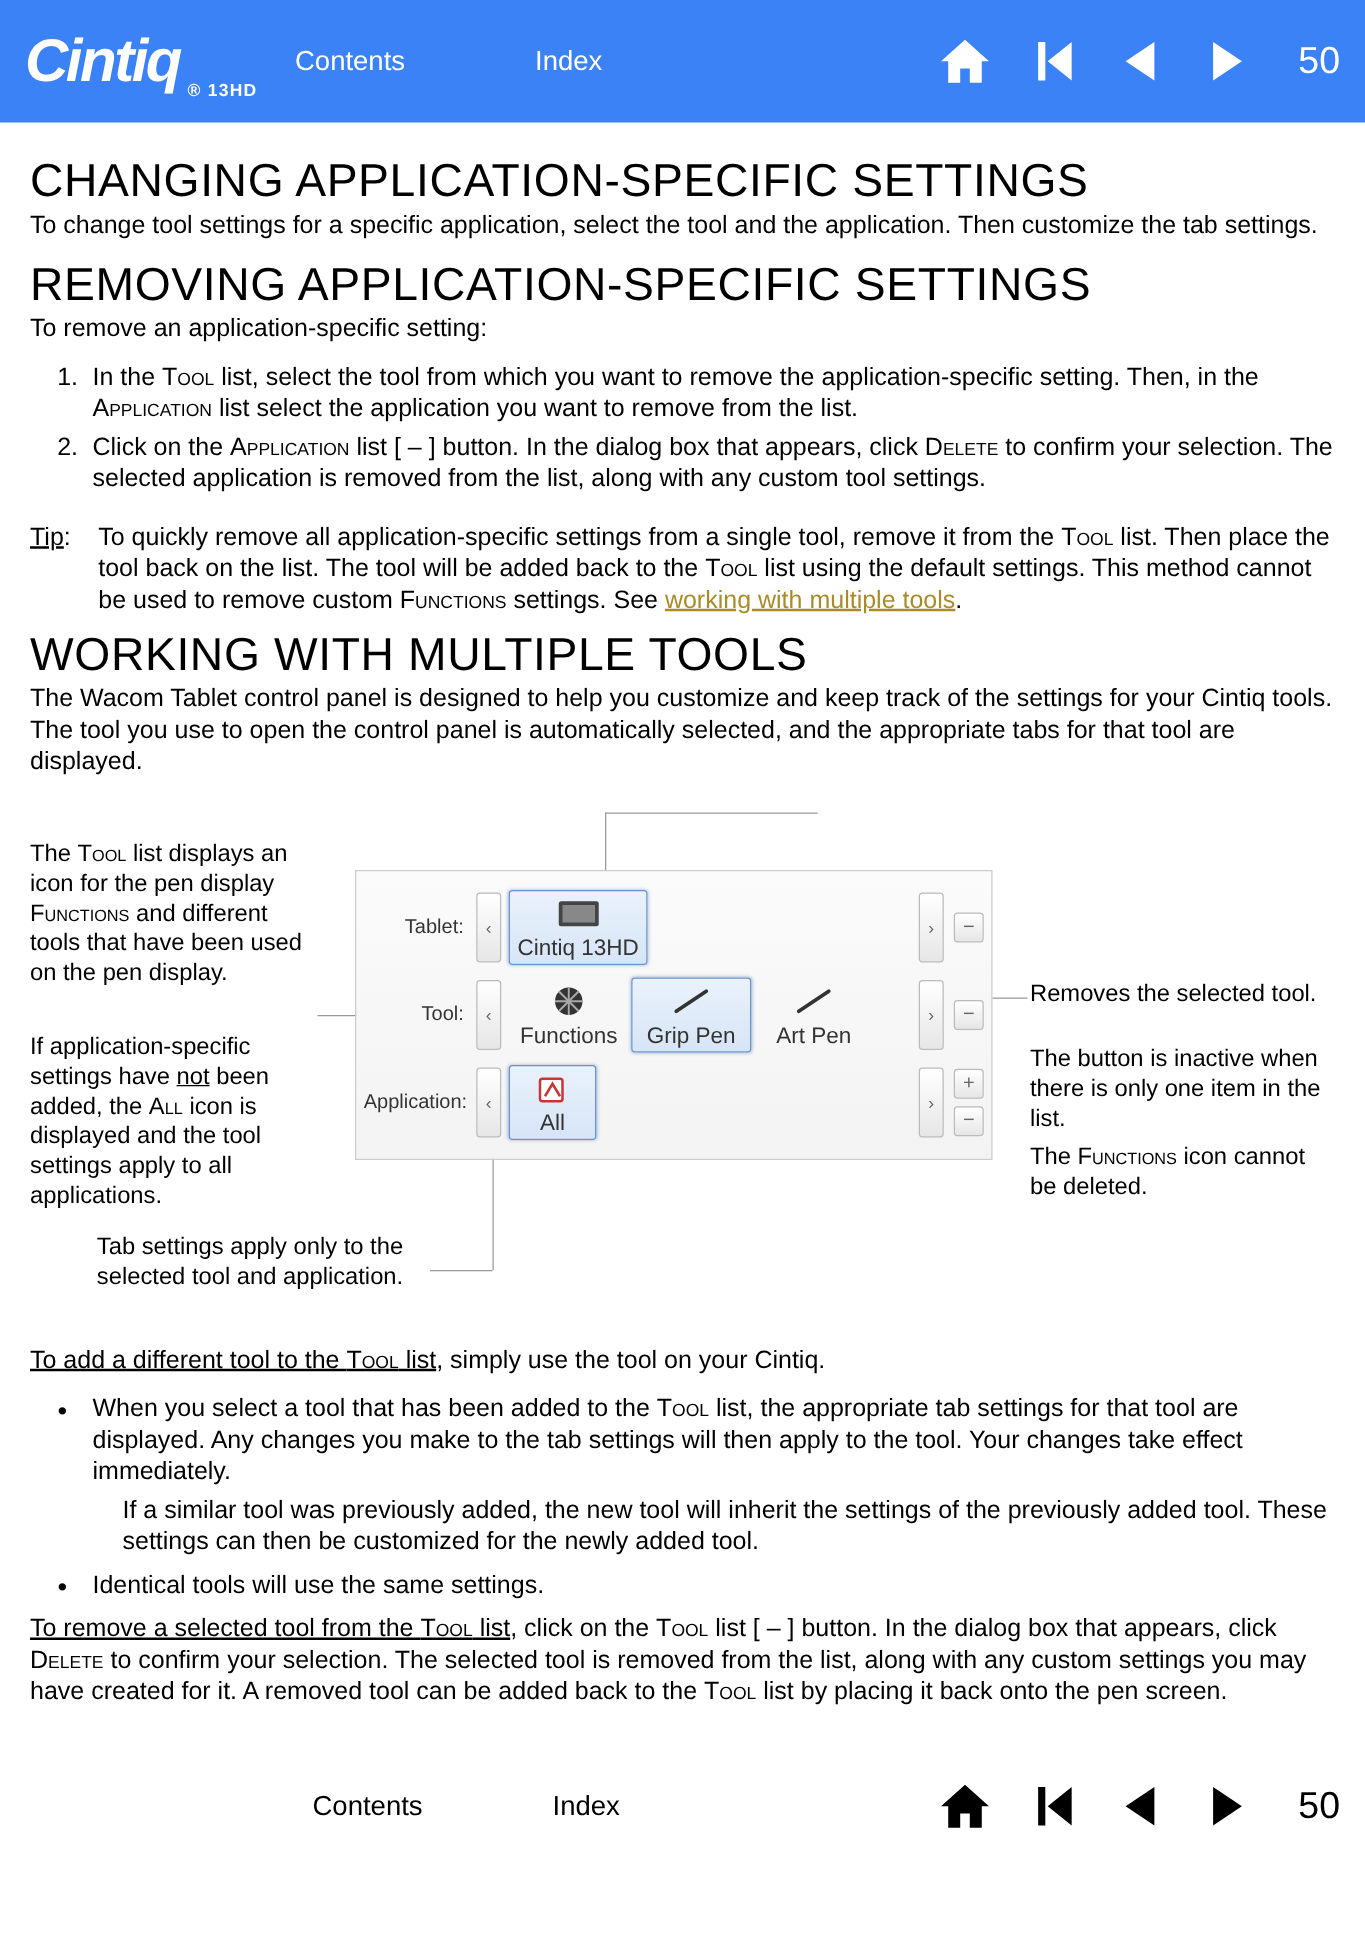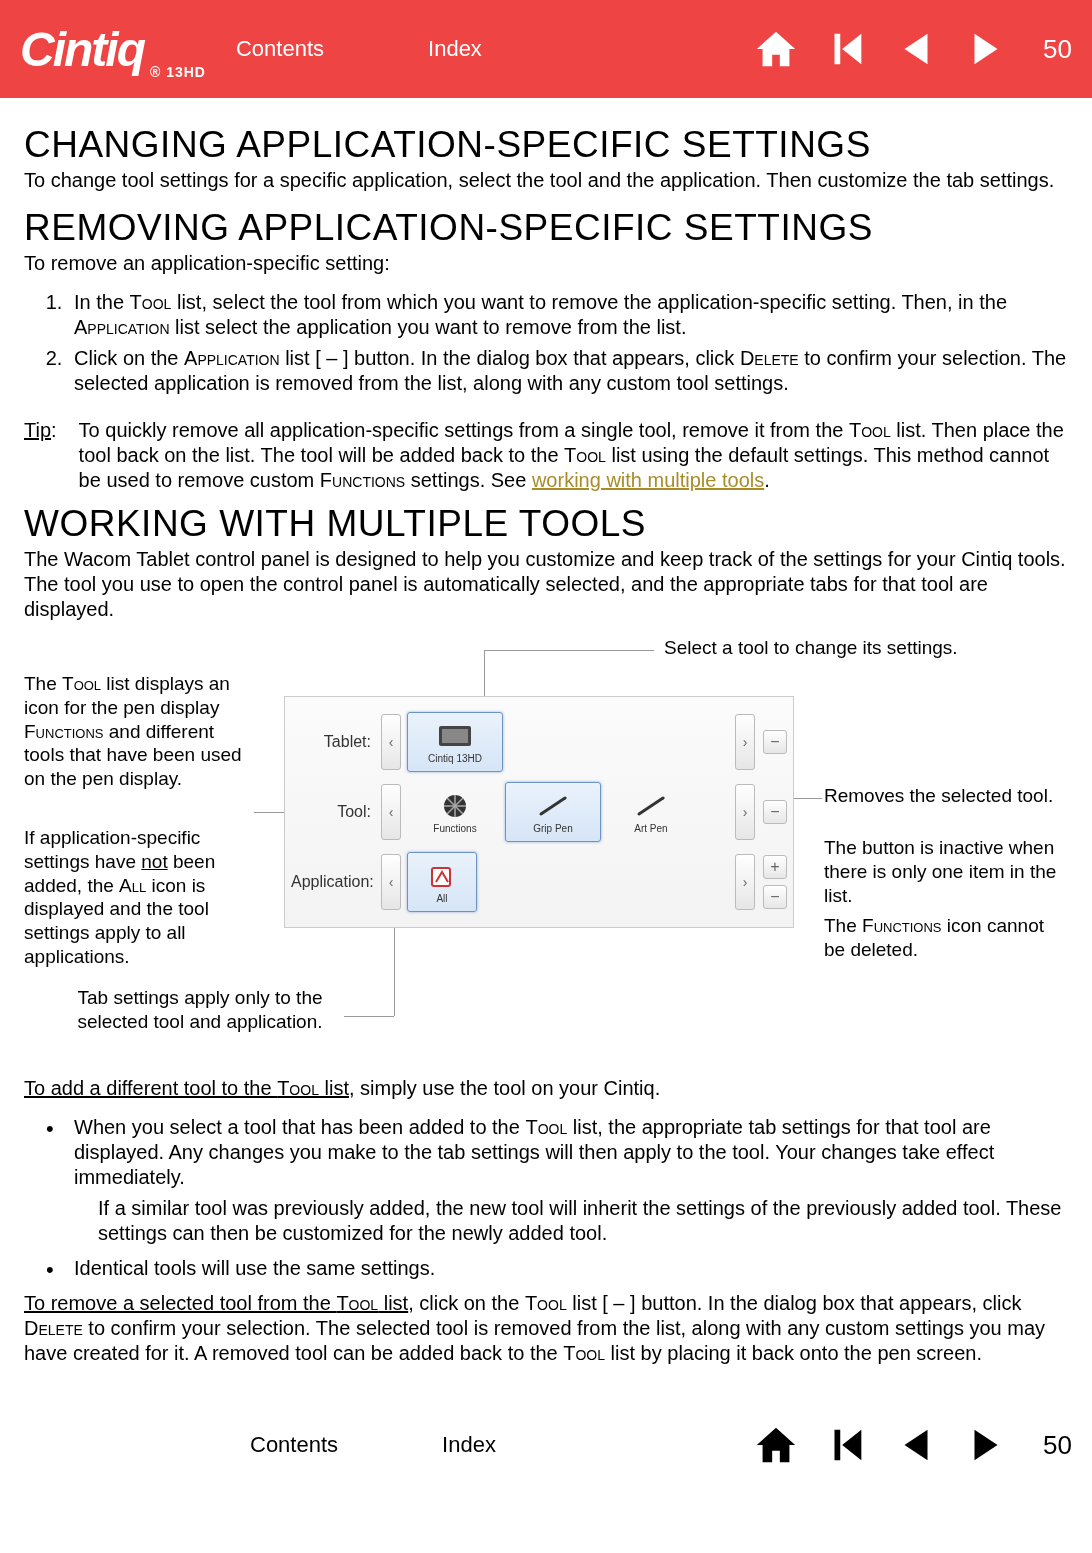--- a/index.html
+++ b/index.html
@@ -5,21 +5,21 @@
   * { box-sizing: border-box; }
   body {
     margin: 0;
     font-family: Arial, Helvetica, sans-serif;
     font-size: 20px;
     color: #000;
     background: #fff;
     width: 1092px;
   }
   .topbar, .botbar {
-    background: #ef4444;
+    background: #3b82f6;
     color: #fff;
     display: flex;
     align-items: center;
     height: 98px;
     padding: 0 20px;
     position: relative;
   }
   .botbar { background: #fff; color: #000; height: 70px; border-top: none; }
   .logo {
     font-family: "Arial Black", Arial, sans-serif;
@@ -37,21 +37,21 @@
     font-size: 22px;
   }
   .navlinks span { cursor: pointer; }
   .navicons {
     margin-left: auto;
     display: flex;
     align-items: center;
     gap: 24px;
   }
   .navicons svg { width: 46px; height: 46px; cursor: pointer; }
-  .pagenum { font-size: 26px; margin-left: 10px; }
+  .pagenum { font-size: 30px; margin-left: 10px; }
   .content { padding: 16px 24px 30px 24px; }
   h1 {
     font-weight: 400;
     font-size: 37px;
     margin: 10px 0 0 0;
     letter-spacing: 0.5px;
   }
   p { margin: 2px 0 14px 0; line-height: 1.25; }
   ol { margin: 4px 0 10px 0; padding-left: 44px; }
   ol li { padding-left: 6px; margin-bottom: 6px; line-height: 1.25;}
@@ -120,21 +120,21 @@
     padding: 0 2px;
   }
   .item {
     border: 1px solid transparent;
     border-radius: 3px;
     min-width: 96px;
     display: flex;
     flex-direction: column;
     align-items: center;
     justify-content: center;
-    font-size: 10px;
+    font-size: 18px;
     color: #333;
     cursor: pointer;
     padding: 2px 6px;
   }
   .item.sel {
     border: 1px solid #6a93c8;
     background: linear-gradient(#eaf2fb,#d6e5f7);
     box-shadow: 0 0 3px rgba(80,130,200,0.6);
   }
   .item .ico { width: 40px; height: 30px; display:flex; align-items:center; justify-content:center; margin-bottom: 2px;}
@@ -192,21 +192,20 @@
     <span>
       <span>To quickly remove all application-specific settings from a single tool, remove it from the </span><span class="sc">Tool</span><span> list. Then place the tool back on the list. The tool will be added back to the </span><span class="sc">Tool</span><span> list using the default settings. This method cannot be used to remove custom </span><span class="sc">Functions</span><span> settings. See </span><a class="link">working with multiple tools</a><span>.</span>
     </span>
   </div>
 
   <h1>WORKING WITH MULTIPLE TOOLS</h1>
   <p>The Wacom Tablet control panel is designed to help you customize and keep track of the settings for your Cintiq tools. The tool you use to open the control panel is automatically selected, and the appropriate tabs for that tool are displayed.</p>
 
   <div class="diagram">
 
-    <div class="callout" style="left:640px; top:0;">Select a tool to change its settings.</div>
     <div class="leader v" style="left:460px; top:14px; height:46px;"></div>
     <div class="leader h" style="left:460px; top:14px; width:170px;"></div>
 
     <div class="callout" style="left:0; top:36px; width:230px;">
       <span>The </span><span class="sc">Tool</span><span> list displays an icon for the pen display </span><span class="sc">Functions</span><span> and different tools that have been used on the pen display.</span>
     </div>
     <div class="leader h" style="left:230px; top:176px; width:120px;"></div>
 
     <div class="callout" style="left:0; top:190px; width:230px;">
       <span>If application-specific settings have </span><span class="not">not</span><span> been added, the </span><span class="sc">All</span><span> icon is displayed and the tool settings apply to all applications.</span>

